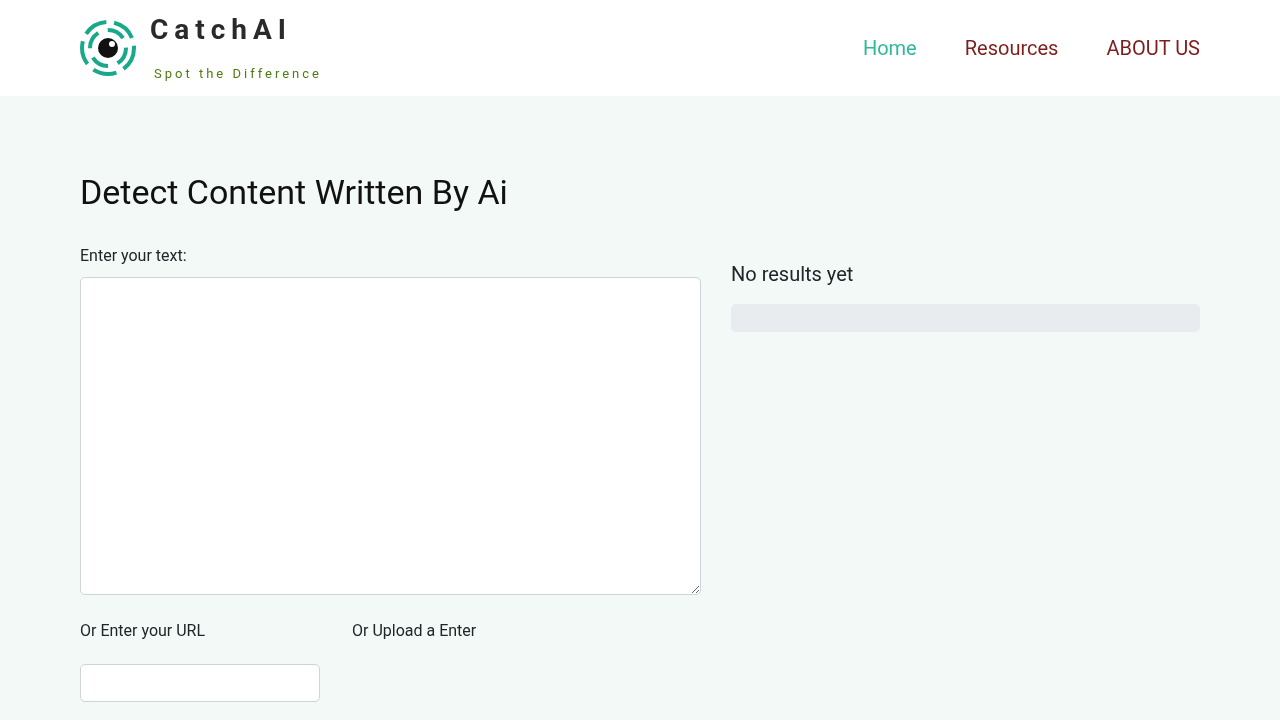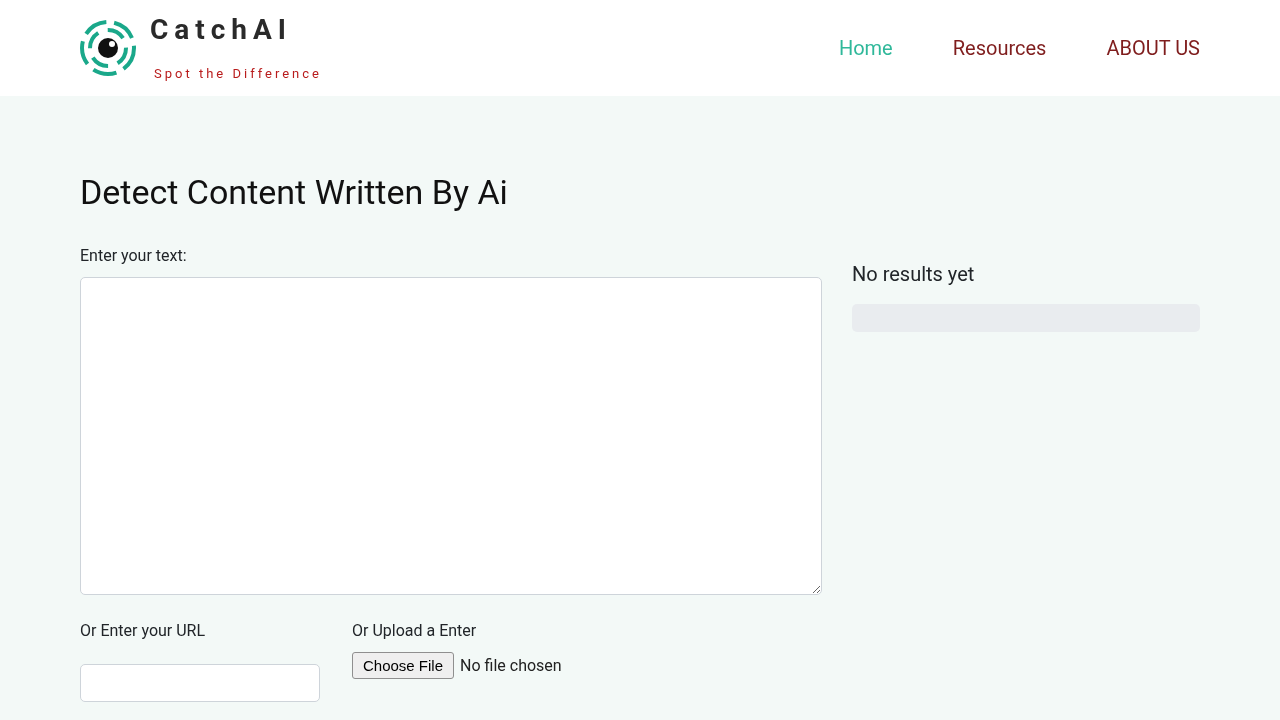--- a/index.html
+++ b/index.html
@@ -36,46 +36,46 @@
   .brand-name {
     font-size: 28px;
     font-weight: 700;
     letter-spacing: 6px;
     color: #2a2a2a;
     line-height: 1;
   }
   .brand-tag {
     font-size: 13px;
     letter-spacing: 3px;
-    color: #b91c1c;
+    color: #4d7c0f;
     margin-top: 22px;
     margin-left: 4px;
     text-align: center;
   }
   .nav {
     display: flex;
-    gap: 60px;
+    gap: 48px;
     align-items: flex-end;
   }
   .nav a {
     text-decoration: none;
     font-size: 20px;
     color: #7f1d1d;
   }
   .nav a.active {
     color: #2fb89a;
   }
   .main {
     background: #f3f9f7;
     min-height: 624px;
     padding: 76px 80px 0 80px;
     display: flex;
     gap: 30px;
   }
-  .left-col { width: 742px; }
+  .left-col { width: 621px; }
   .right-col { flex: 1; padding-top: 90px; }
   h1.page-title {
     font-size: 34px;
     font-weight: 400;
     color: #111;
     margin-bottom: 34px;
   }
   h2.results-title {
     font-size: 28px;
     font-weight: 400;
@@ -174,24 +174,20 @@
     <label class="label">Enter your text:</label>
     <textarea class="text-input" style=""></textarea>
 
     <div class="row2">
       <div class="url-group">
         <span class="label">Or Enter your URL</span>
         <input type="text" class="url-input" style="">
       </div>
       <div class="file-group">
         <span class="label">Or Upload a Enter</span>
-        <div class="file-row">
-          <button class="choose-file-btn">Choose File</button>
-          <span class="file-status">No file chosen</span>
-        </div>
       </div>
     </div>
 
     
   </section>
 
   <aside class="right-col">
     <p class="results-msg">No results yet</p>
     <div class="progress"></div>
   </aside>

